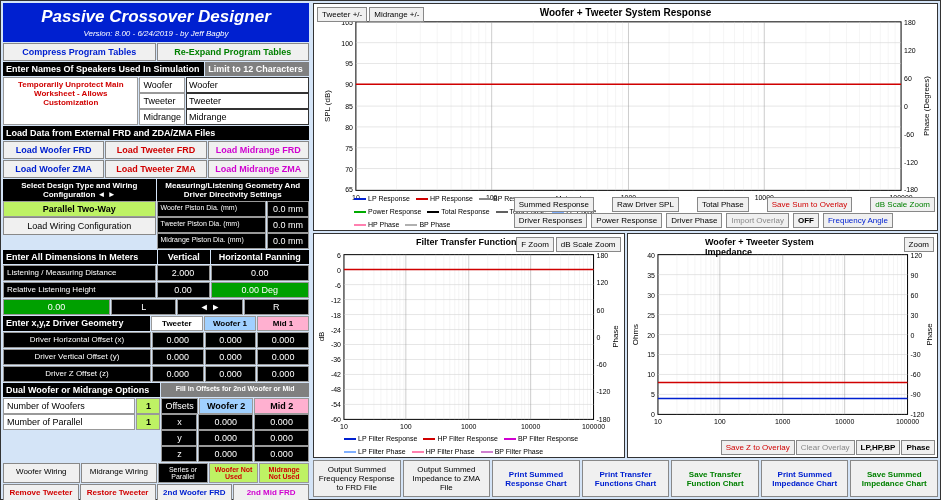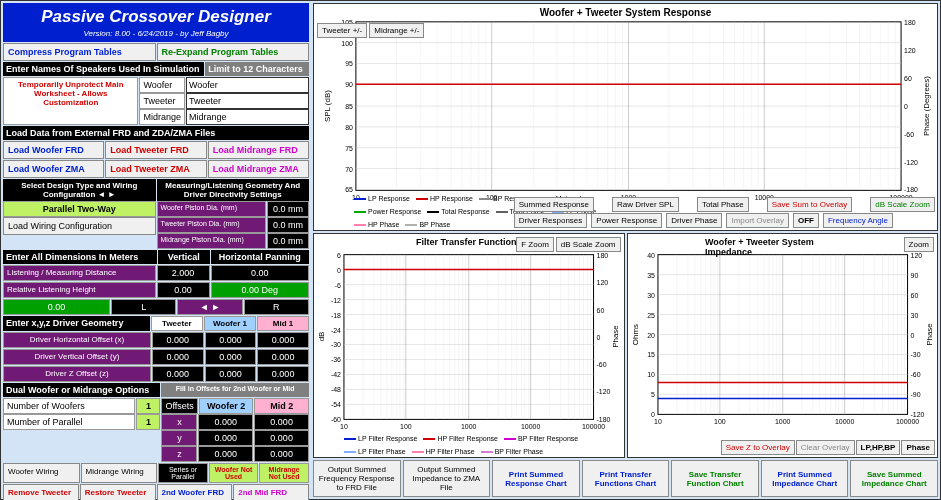--- a/index.html
+++ b/index.html
@@ -3,30 +3,30 @@
 <meta charset="utf-8">
 <style>
 *{box-sizing:border-box;margin:0;padding:0;font-family:Arial,sans-serif}
 body{background:#d4e4f7;width:941px;height:500px;overflow:hidden;font-size:9px}
 .app{display:flex;height:500px;border:1px solid #333}
 .left{width:310px;display:flex;flex-direction:column;gap:1px;padding:2px}
 .right{flex:1;display:flex;flex-direction:column;padding:2px;gap:2px}
 .title{background:#0020d0;color:#fff;text-align:center;padding:4px;font-style:italic}
 .title h1{font-size:17px;font-weight:bold}
 .title .sub{font-size:8px;margin-top:2px}
-.btn{border:1px solid #888;padding:3px 4px;cursor:pointer;font-size:9px;background:#f0f0f0}
+.btn{border:1px solid #888;padding:3px 4px;text-align:center;cursor:pointer;font-size:9px;background:#f0f0f0}
 .row{display:flex;gap:1px}
 .row>*{flex:1}
 .hdr{background:#000;color:#fff;padding:2px 3px;font-size:9px;font-weight:bold}
 .hdr.gray{background:#808080}
 .cell{padding:2px 3px;font-size:9px;border:1px solid #999}
 .bg-white{background:#fff}
 .bg-yellow{background:#bef264}
 .bg-black{background:#000;color:#fff}
-.bg-gray{background:#701a75;color:#fff}
+.bg-gray{background:#000000;color:#fff}
 .bg-green{background:#00a000;color:#fff}
 .bg-lblue{background:#a0d0ff}
 .bg-pink{background:#ffb0d0}
 .c-blue{color:#0020d0}
 .c-red{color:#d00000}
 .c-green{color:#008000}
 .c-magenta{color:#d000d0}
 .c-white{color:#fff}
 .bold{font-weight:bold}
 .center{text-align:center}
@@ -205,21 +205,21 @@
     <div class="btn c-red bold" style="font-size:8px">Remove Tweeter</div>
     <div class="btn c-red bold" style="font-size:8px">Restore Tweeter</div>
     <div class="btn c-blue bold" style="font-size:8px">2nd Woofer FRD</div>
     <div class="btn c-magenta bold" style="font-size:8px">2nd Mid FRD</div>
   </div>
 
 </div>
 
 <div class="right">
   <div class="chart-area" style="height:228px">
-    <div style="position:absolute;top:19px;left:3px;display:flex;gap:2px">
+    <div style="position:absolute;top:3px;left:3px;display:flex;gap:2px">
       <div class="small-btn">Tweeter +/-</div>
       <div class="small-btn">Midrange +/-</div>
     </div>
     <div class="chart-title">Woofer + Tweeter     System Response</div>
     <svg width="100%" height="100%" viewBox="0 0 620 228">
       <g transform="translate(38,18)">
         <rect width="550" height="170" fill="none" stroke="#000"></rect>
         <g stroke="#ccc" stroke-width="0.5">
           <line x1="0" y1="21" x2="550" y2="21"></line>
               <line x1="0" y1="42" x2="550" y2="42"></line>

